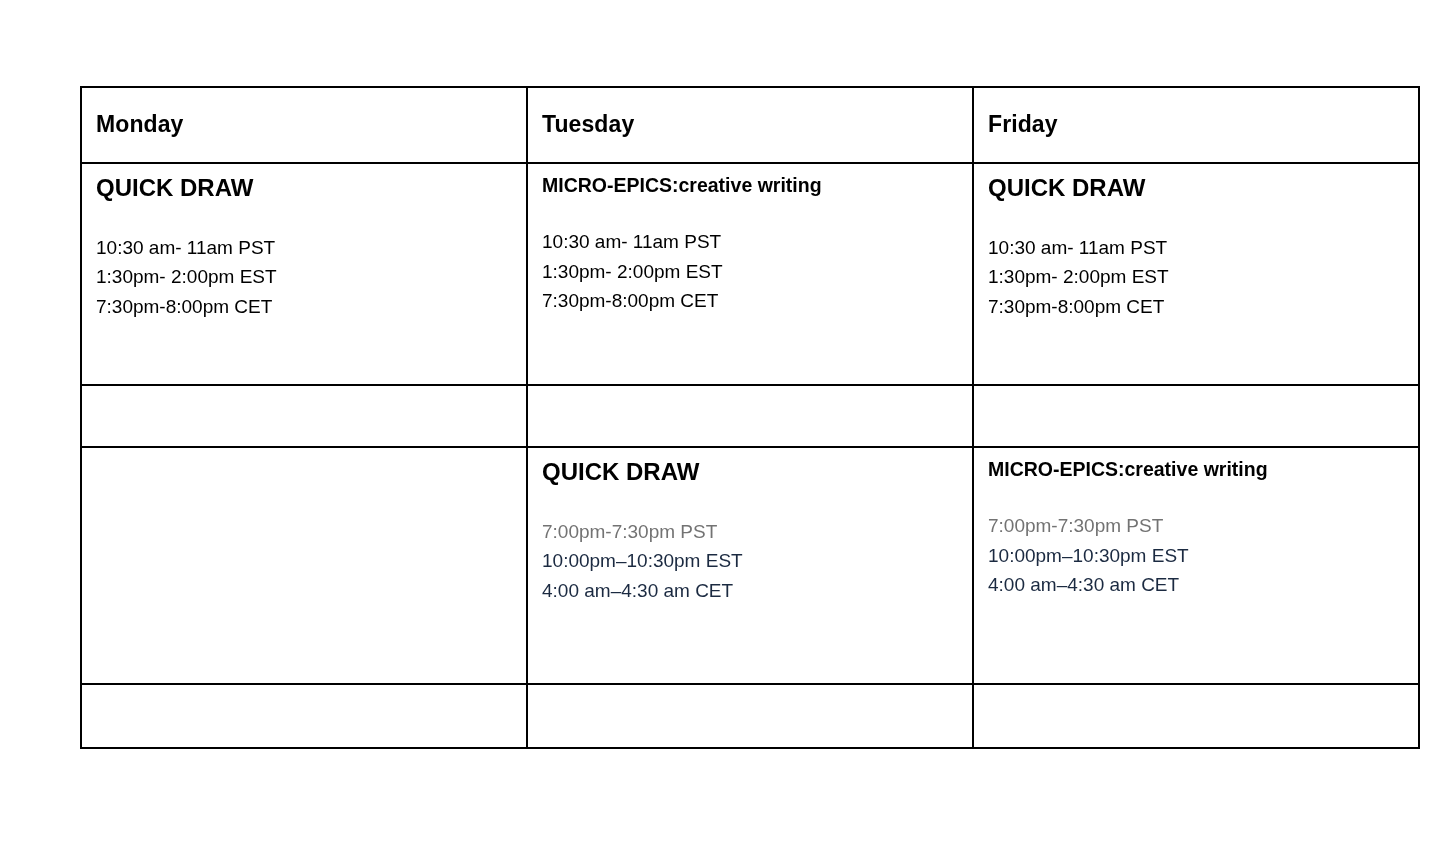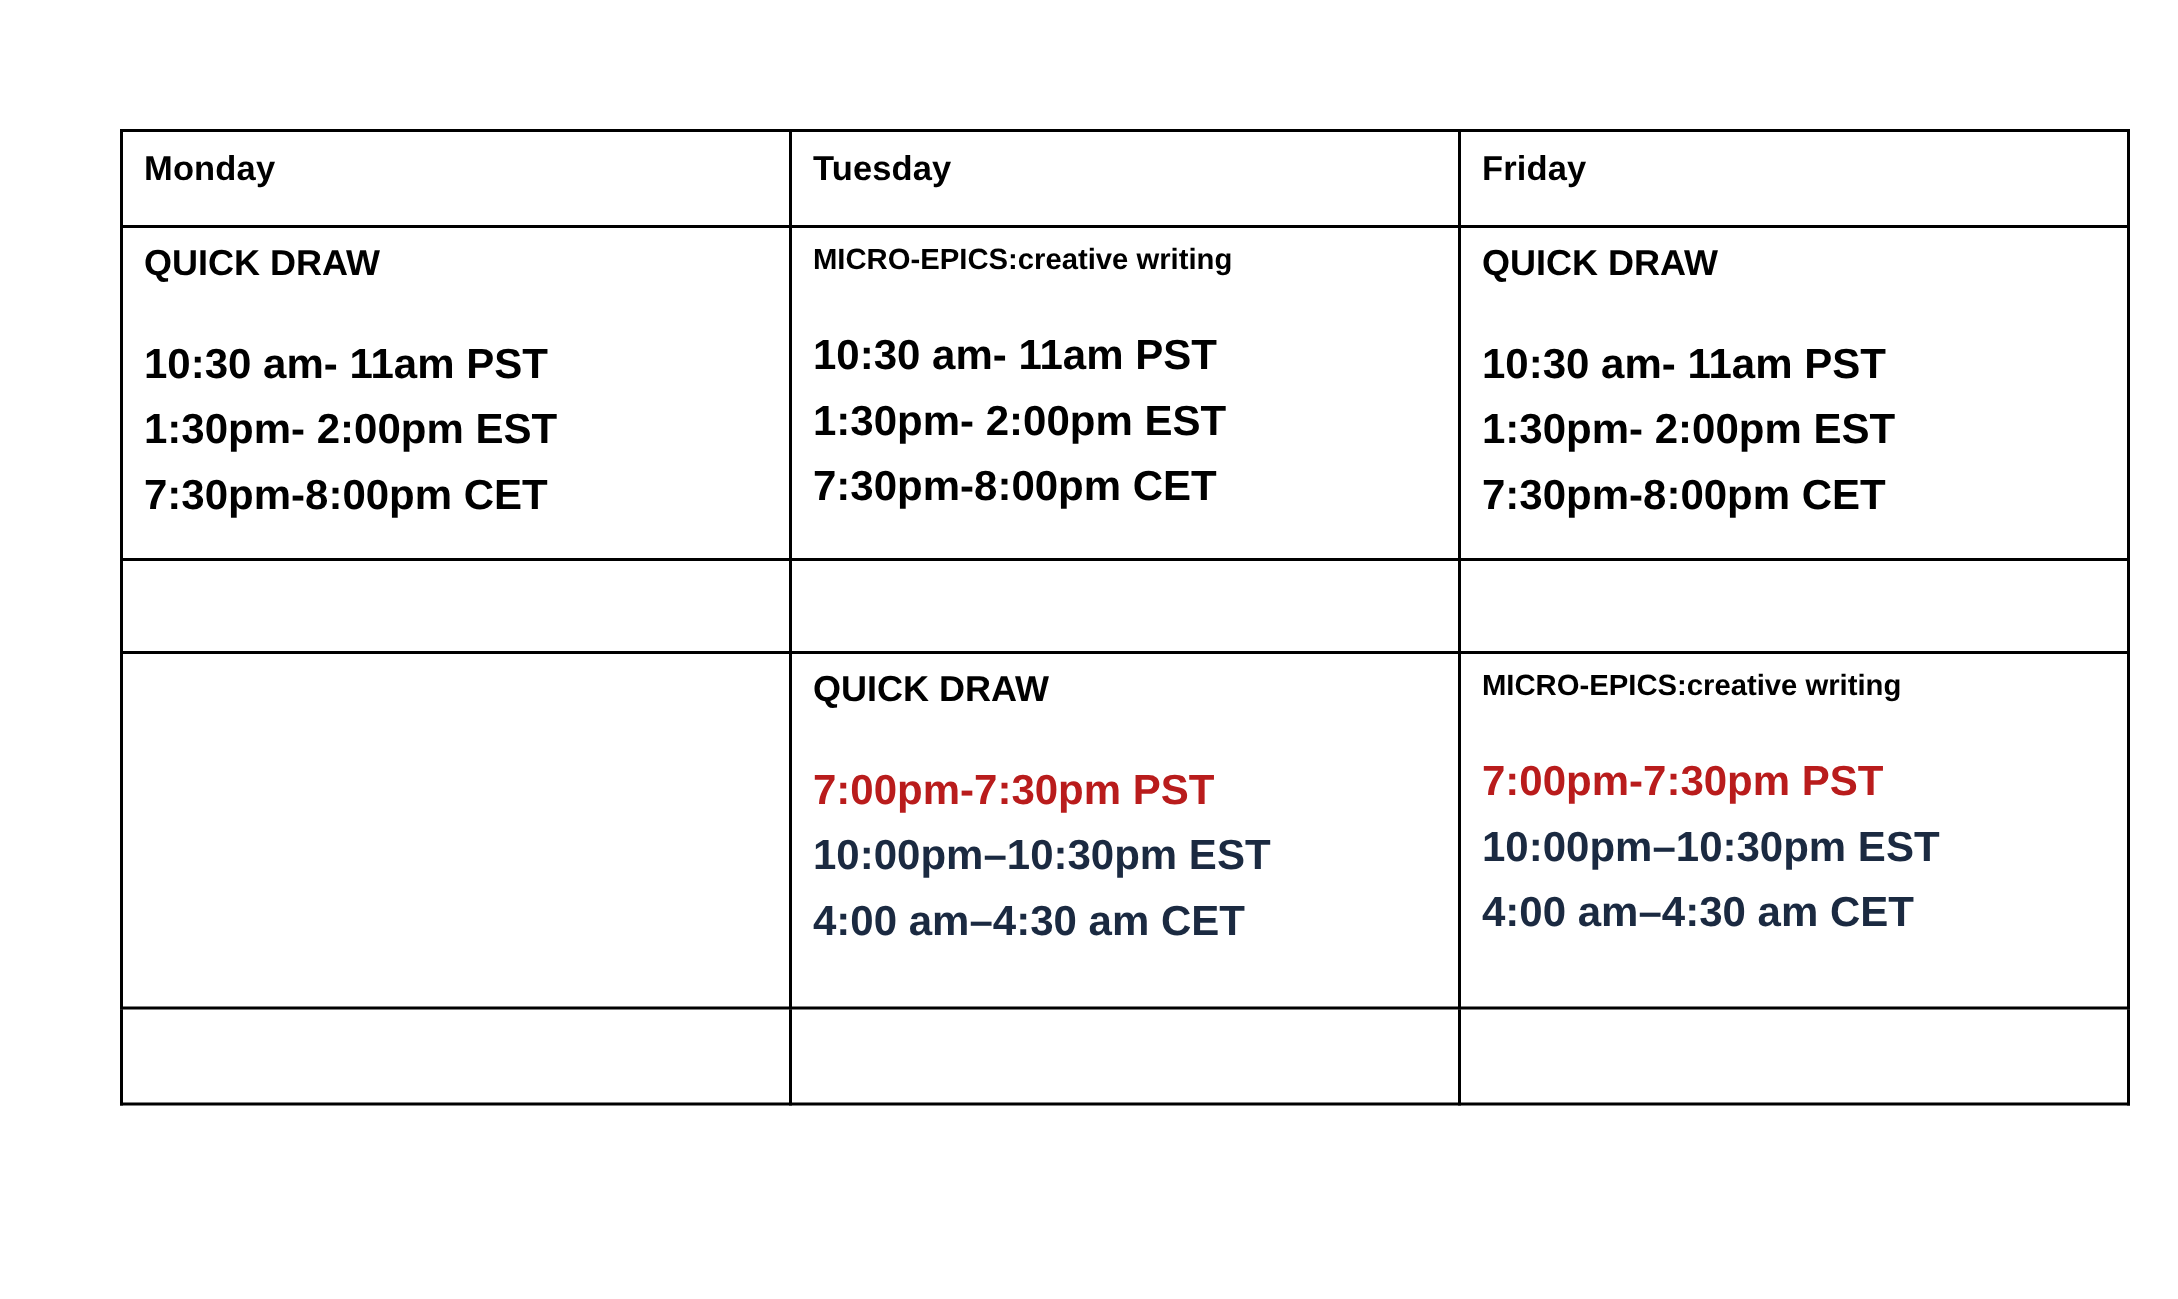--- a/index.html
+++ b/index.html
@@ -33,21 +33,21 @@
     vertical-align: top;
     padding: 10px 14px 10px 14px;
     background: #ffffff;
   }
   .col-a { width: 416px; }
   .col-b { width: 416px; border-radius: 31px; }
   .col-c { width: 416px; }
 
   .row-header td {
     height: 38px;
-    padding-top: 12px;
+    padding-top: 24px;
     padding-bottom: 12px;
   }
   .day-name {
     font-size: 23px;
     font-weight: bold;
     line-height: 1.1;
     letter-spacing: 0.1px;
   }
   .row-session-a td { height: 200px; }
   .row-spacer-1 td { height: 40px; }
@@ -58,33 +58,33 @@
     font-size: 24px;
     font-weight: bold;
     line-height: 1.2;
     margin-bottom: 30px;
     white-space: nowrap;
   }
   .session-title.small {
     font-size: 19.5px;
   }
   .times {
-    font-size: 28px;
+    font-size: 19px;
     line-height: 1.55;
-    font-weight: bold;
+    font-weight: normal;
   }
   .times .line {
     display: block;
     white-space: nowrap;
   }
   .times.dark {
     color: #1b2a41;
   }
   .times .line.pst {
-    color: #b91c1c;
+    color: #737373;
   }
   .empty-cell { }
 </style>
 </head>
 <body>
 
 <div class="page">
   <table class="schedule-table">
     <tbody>
       <tr class="row-header">

